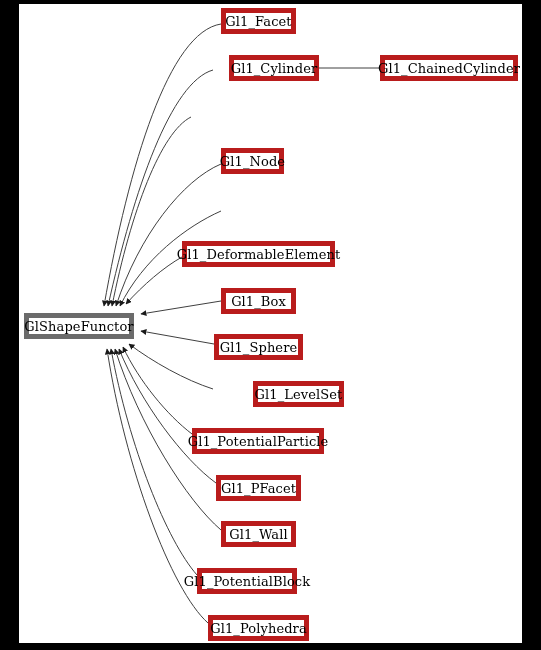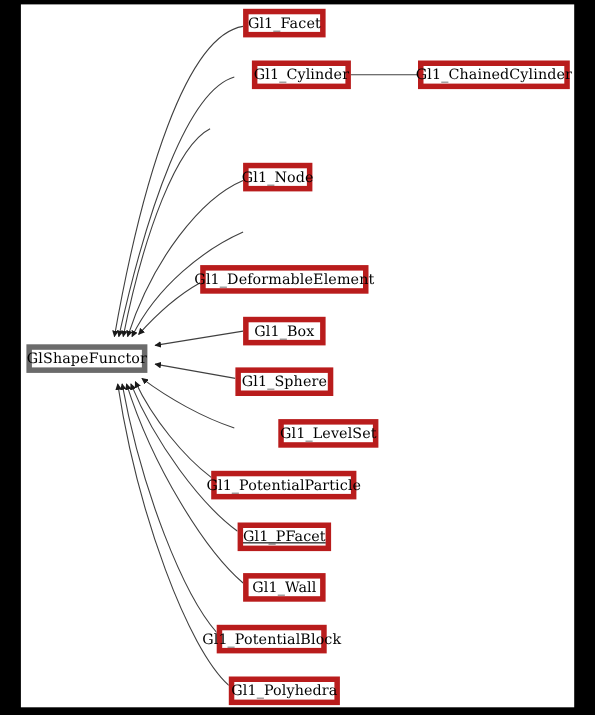--- a/index.html
+++ b/index.html
@@ -131,21 +131,21 @@
     </div>
 
     <div class="node" style="left:194px; top:377px; width:91px; height:26px;margin-left:40px;">
       <span>Gl1_LevelSet</span>
     </div>
 
     <div class="node" style="left:173px; top:424px; width:132px; height:26px;">
       <span>Gl1_PotentialParticle</span>
     </div>
 
-    <div class="node" style="left:197px; top:471px; width:85px; height:26px;text-decoration:underline;">
+    <div class="node" style="left:197px; top:471px; width:85px; height:26px;">
       <span>Gl1_PFacet</span>
     </div>
 
     <div class="node" style="left:202px; top:517px; width:75px; height:26px;">
       <span>Gl1_Wall</span>
     </div>
 
     <div class="node" style="left:178px; top:564px; width:100px; height:26px;">
       <span>Gl1_PotentialBlock</span>
     </div>

